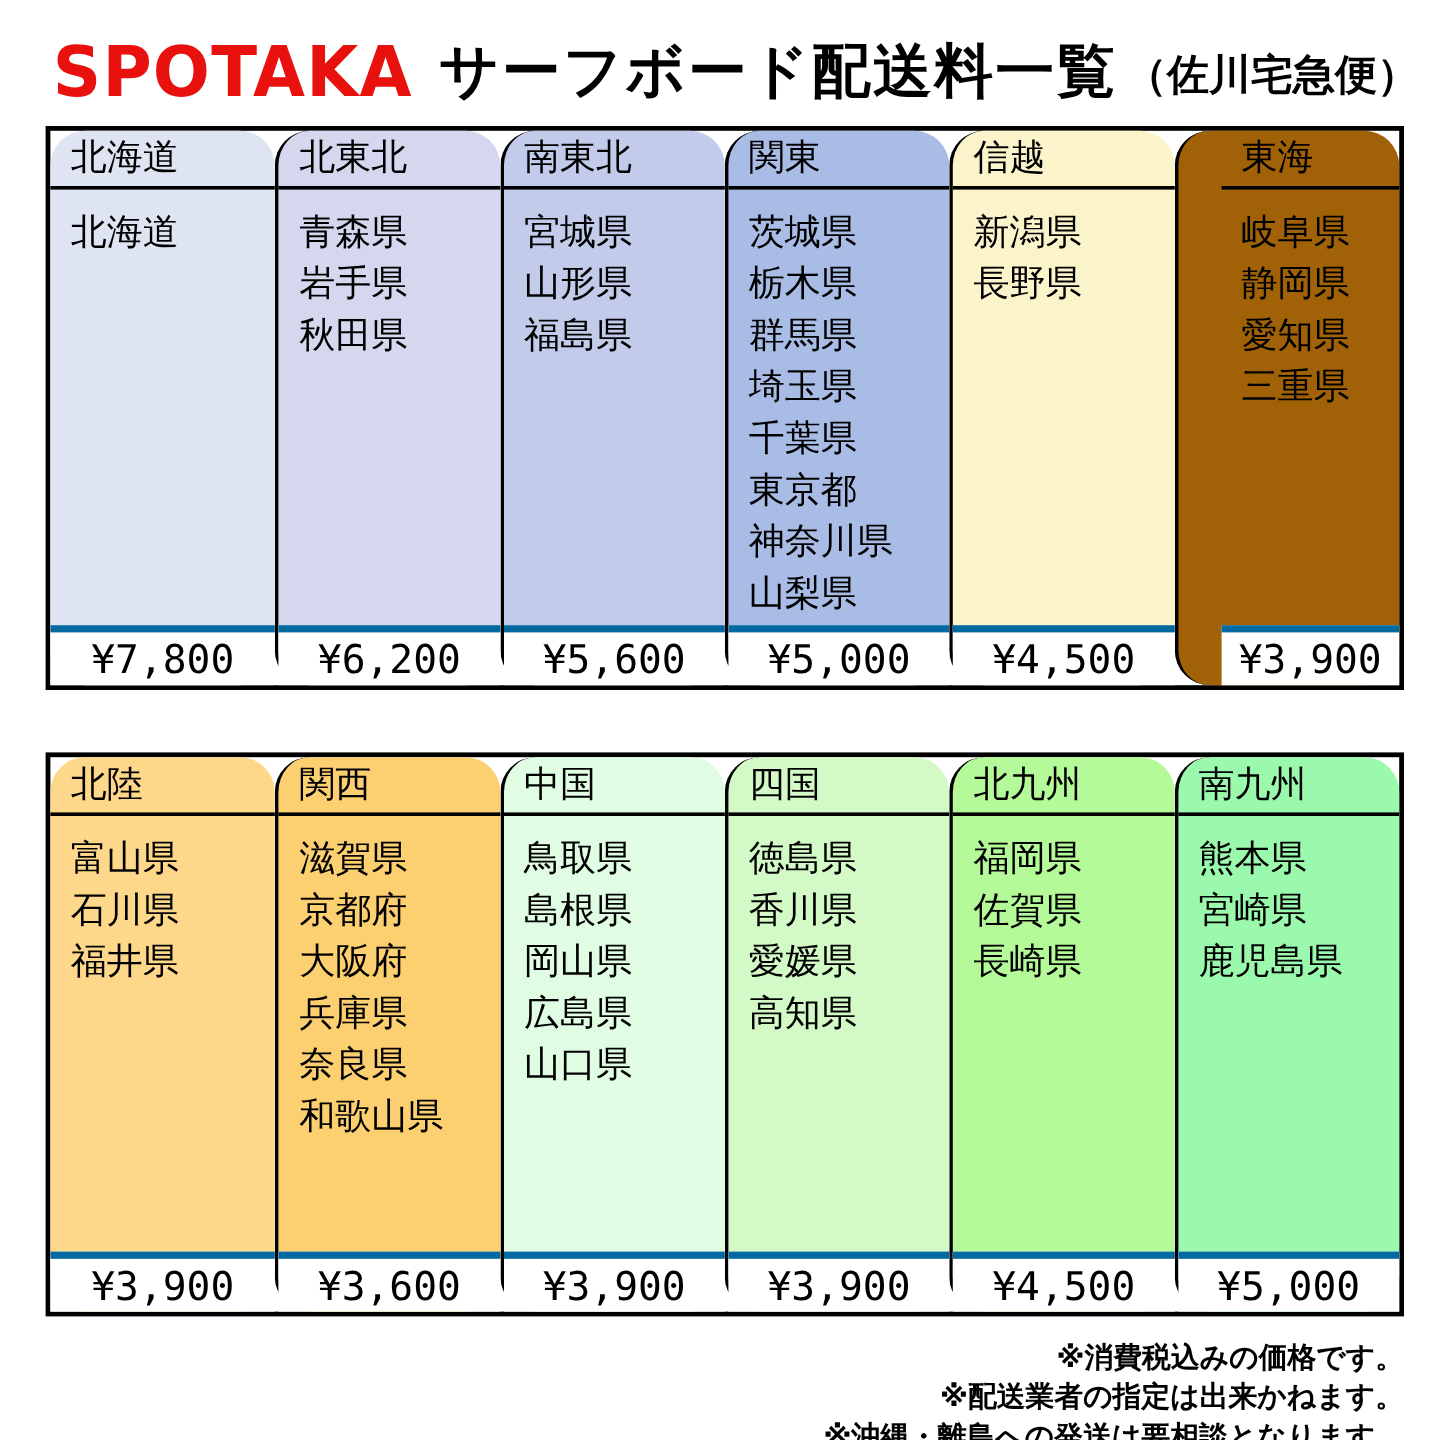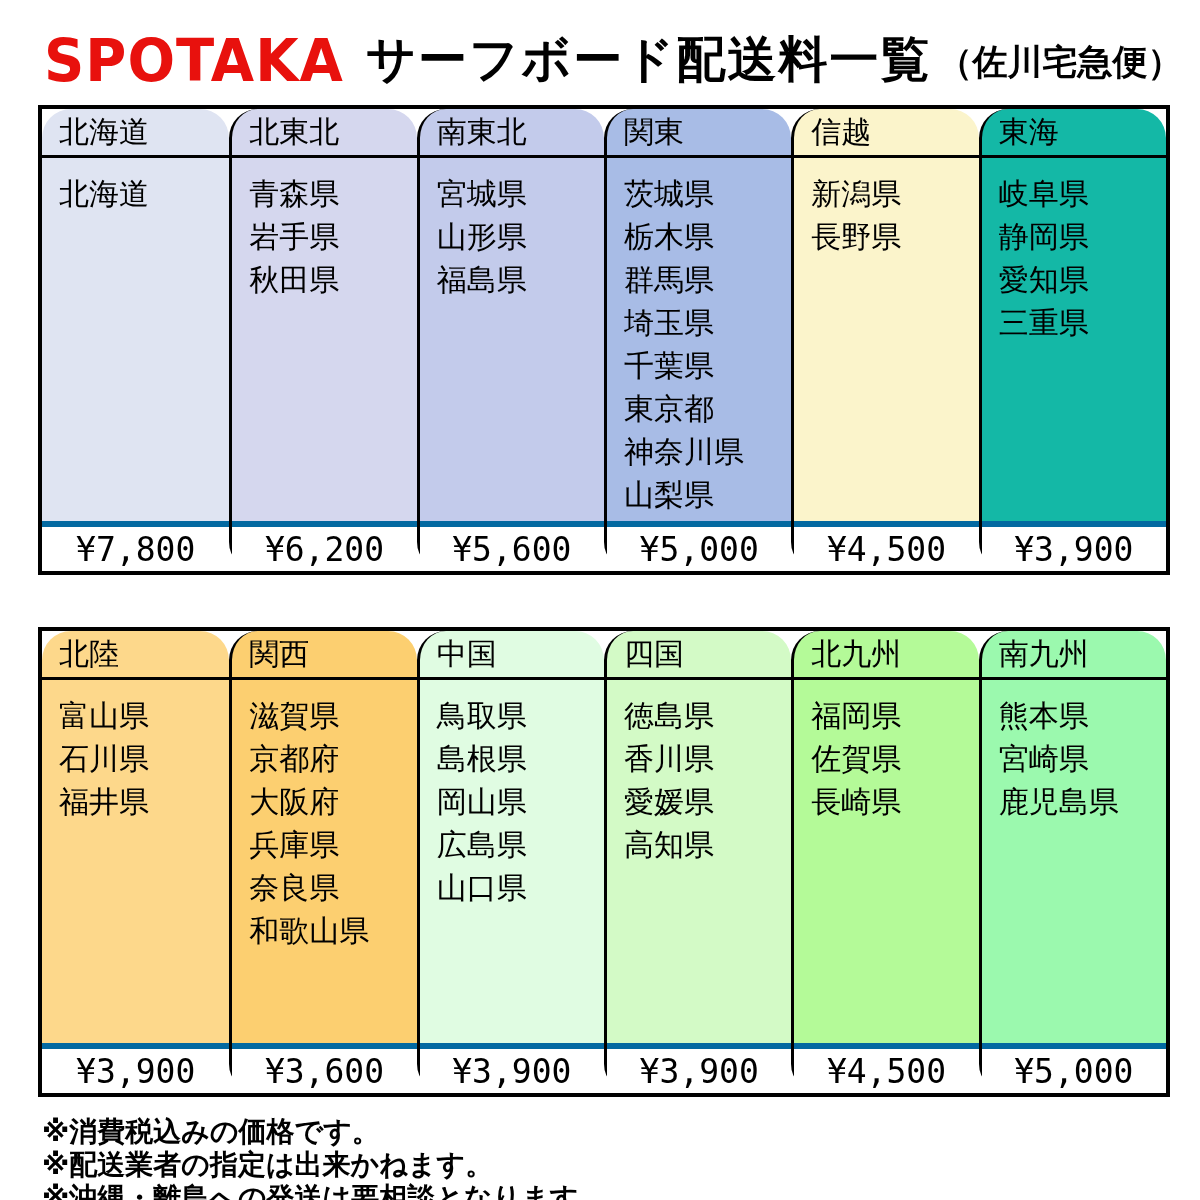--- a/index.html
+++ b/index.html
@@ -37,21 +37,21 @@
   .pref{font-size:30px;line-height:43px;font-weight:500;white-space:nowrap;}
   .cell-price{
     height:44px;flex:0 0 44px;border-top:6px solid #0369a1;background:#ffffff;
     display:flex;align-items:center;justify-content:center;
     font-family:"DejaVu Sans Mono","Liberation Mono",monospace;
     font-size:33px;font-weight:400;letter-spacing:0;
   }
 
   
   .notes{margin-top:18px;padding-left:4px;}
-  .note{font-size:28px;line-height:33px;font-weight:600;white-space:nowrap;}
+  .note{font-size:24px;line-height:33px;font-weight:600;white-space:nowrap;text-align:right;}
 </style>
 </head>
 <body>
 
 <div class="page">
 
   <div class="titlebar">
     <span class="logo">SPOTAKA</span>
     <span class="title-main">サーフボード配送料一覧</span>
     <span class="title-sub">（佐川宅急便）</span>
@@ -98,21 +98,21 @@
         <div class="cell-price">¥5,000</div>
       </div>
       <div class="col" style="background: rgb(251, 244, 203);">
         <div class="cell-head">信越</div>
         <div class="cell-body">
           <div class="pref">新潟県</div>
           <div class="pref">長野県</div>
         </div>
         <div class="cell-price">¥4,500</div>
       </div>
-      <div class="col" style="background: #14b8a6;">
+      <div class="col" style="background: #a16207; padding-left: 36px;">
         <div class="cell-head">東海</div>
         <div class="cell-body">
           <div class="pref">岐阜県</div>
           <div class="pref">静岡県</div>
           <div class="pref">愛知県</div>
           <div class="pref">三重県</div>
         </div>
         <div class="cell-price">¥3,900</div>
       </div>
     </div>

